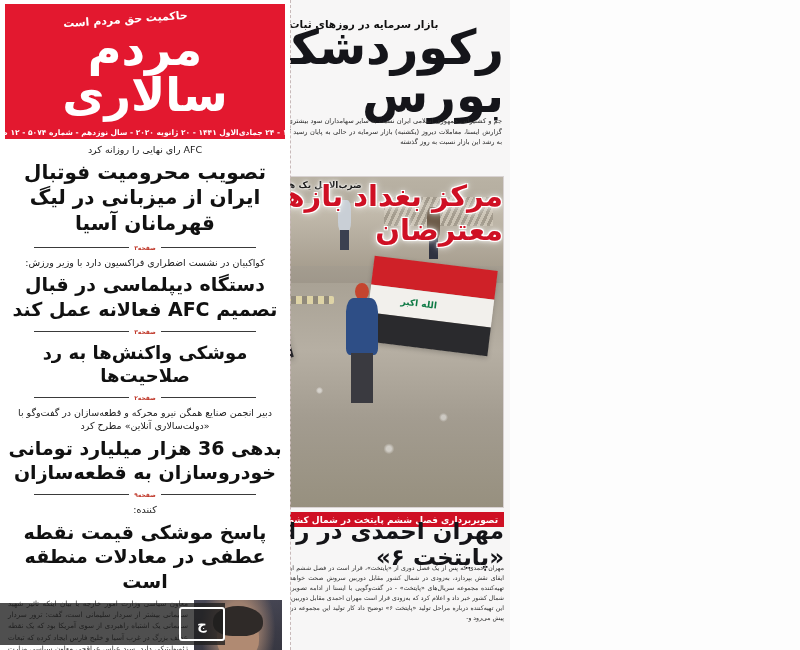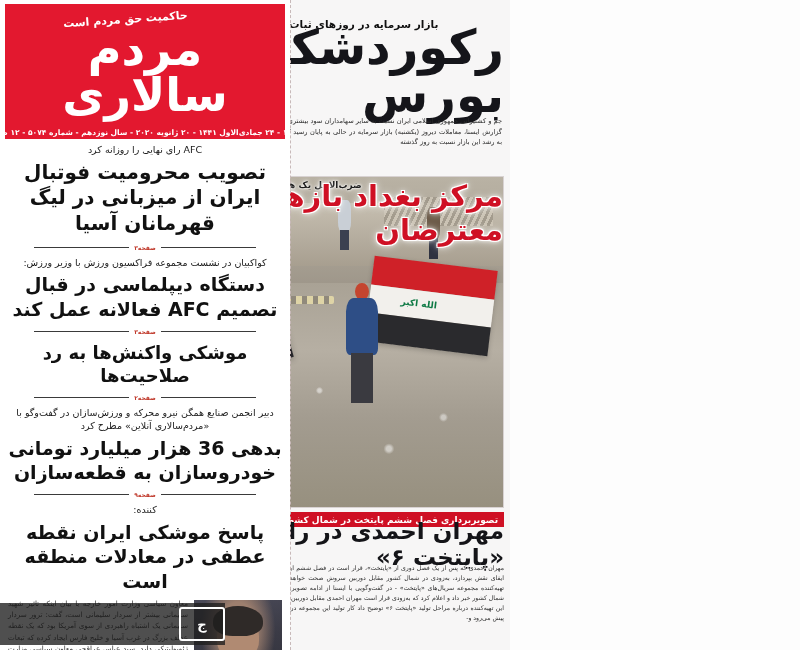--- a/index.html
+++ b/index.html
@@ -484,45 +484,45 @@
     <div class="lc-body">
 
       <div class="kicker">AFC رای نهایی را روزانه کرد</div>
       <div class="hl big">تصویب محرومیت فوتبال ایران از میزبانی در لیگ قهرمانان آسیا</div>
       <div class="pgmark">
         <div class="ln"></div>
         <div class="tag">صفحه۳</div>
         <div class="ln"></div>
       </div>
 
-      <div class="kicker">کواکبیان در نشست مجموعه فراکسیون ورزش با وزیر ورزش:</div>
+      <div class="kicker">کواکبیان در نشست اضطراری فراکسیون دارد با وزیر ورزش:</div>
       <div class="hl mid">دستگاه دیپلماسی در قبال تصمیم AFC فعالانه عمل کند</div>
       <div class="pgmark">
         <div class="ln"></div>
         <div class="tag">صفحه۳</div>
         <div class="ln"></div>
       </div>
 
       <div class="hl sm">موشکی واکنش‌ها به رد صلاحیت‌ها</div>
       <div class="pgmark">
         <div class="ln"></div>
         <div class="tag">صفحه۲</div>
         <div class="ln"></div>
       </div>
 
-      <div class="kicker">دبیر انجمن صنایع همگن نیرو محرکه و ورزش‌سازان در گفت‌وگو با «مردم‌سالاری آنلاین» مطرح کرد</div>
+      <div class="kicker">دبیر انجمن صنایع همگن نیرو محرکه و قطعه‌سازان در گفت‌وگو با «دولت‌سالاری آنلاین» مطرح کرد</div>
       <div class="hl mid">بدهی 36 هزار میلیارد تومانی خودروسازان به قطعه‌سازان</div>
       <div class="pgmark">
         <div class="ln"></div>
         <div class="tag">صفحه۹</div>
         <div class="ln"></div>
       </div>
 
       <div class="kicker">کننده:</div>
-      <div class="hl mid">پاسخ موشکی ایران نقطه عطفی در معادلات منطقه است</div>
+      <div class="hl mid">پاسخ موشکی قیمت نقطه عطفی در معادلات منطقه است</div>
 
       <div class="bodytext">
         <div class="portrait">
           <div class="face">
 
             <div class="skin"></div>
             <div class="hair"></div>
 
           </div>
         </div>

